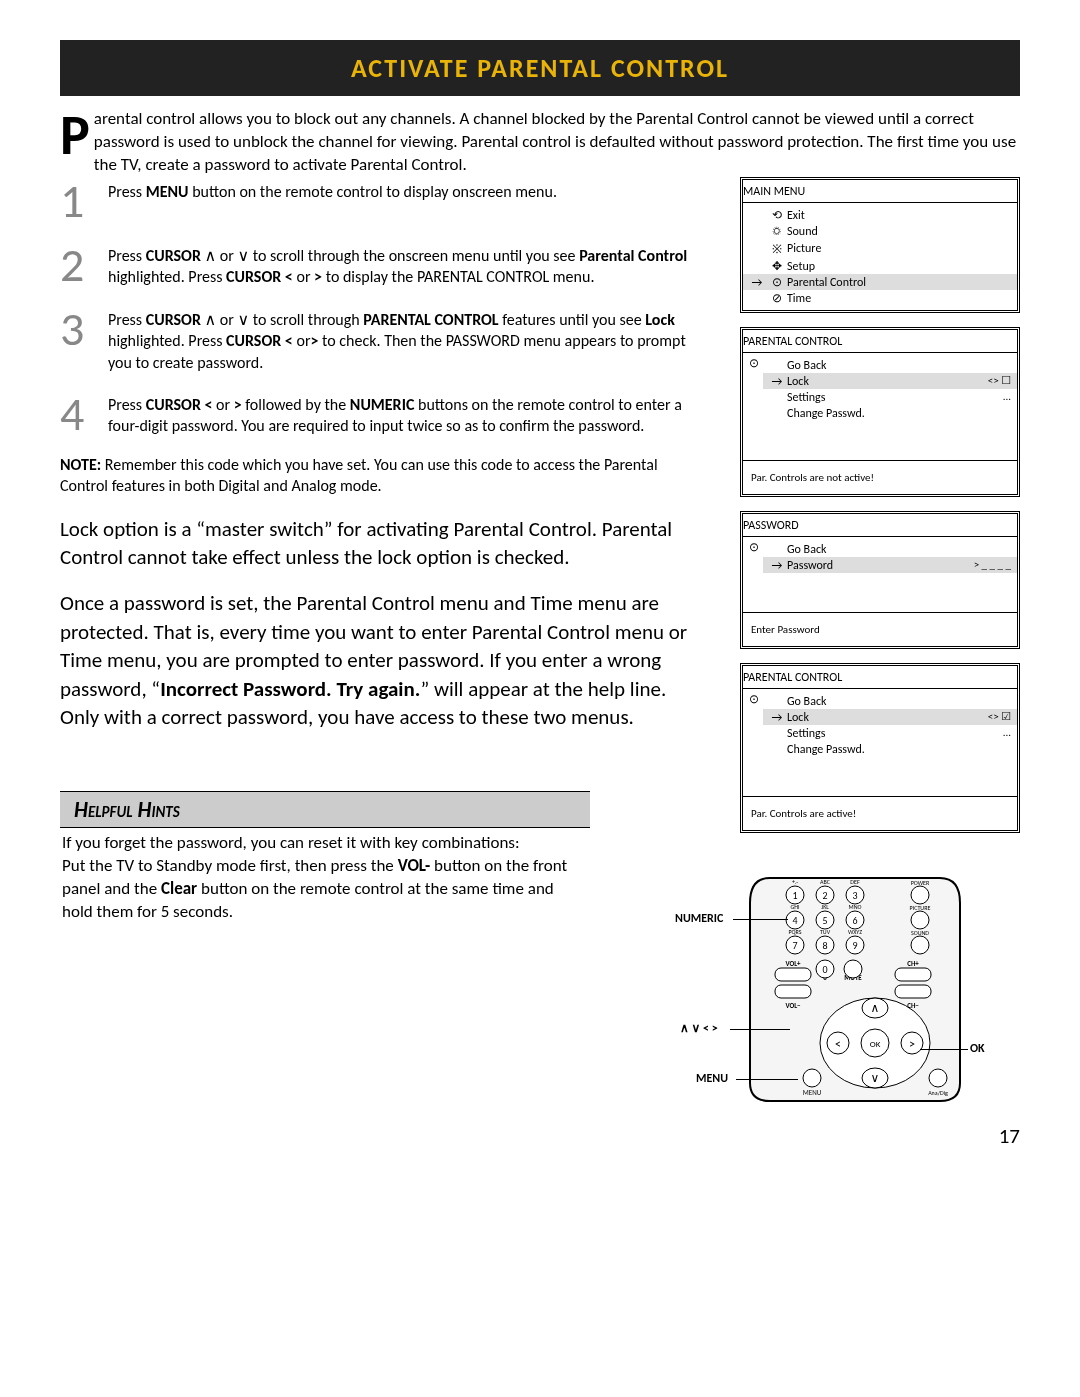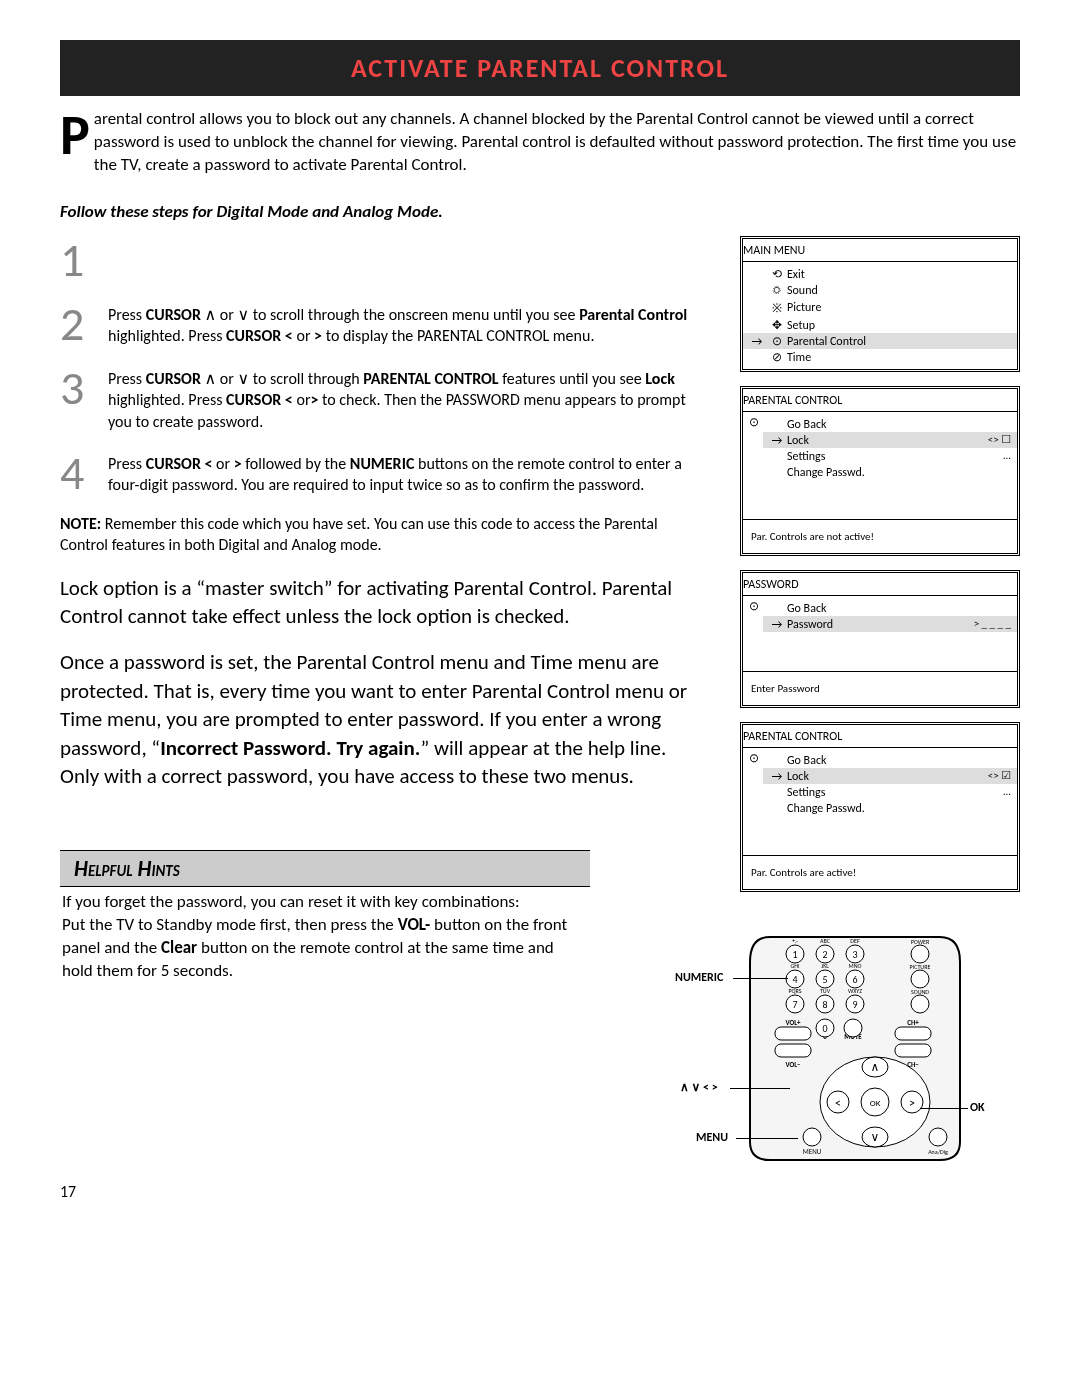--- a/index.html
+++ b/index.html
@@ -8,21 +8,21 @@
     font-family: "Gill Sans", "Gill Sans MT", Calibri, sans-serif;
     background: #fff;
     color: #000;
     width: 1080px;
   }
   .page {
     padding: 40px 60px 30px 60px;
   }
   .title-bar {
     background: #222;
-    color: #ef4444;
+    color: #eab308;
     font-size: 26px;
     font-weight: bold;
     letter-spacing: 2px;
     text-align: center;
     padding: 12px 0;
   }
   .intro {
     font-size: 17px;
     line-height: 1.35;
     margin-top: 12px;
@@ -155,43 +155,43 @@
   .remote-label {
     position: absolute;
     font-size: 12px;
     font-weight: bold;
   }
   .remote-label .line {
     position: absolute;
     border-top: 1px solid #000;
   }
   .pagenum {
-    text-align: left;
-    font-size: 16px;
+    text-align: right;
+    font-size: 21px;
     margin-top: 20px;
   }
   b { font-weight: bold; }
 </style>
 </head>
 <body>
 
 <div class="page">
   <div class="title-bar">ACTIVATE PARENTAL CONTROL</div>
 
   <div class="intro">
     <span class="dropcap">P</span><span>arental control allows you to block out any channels. A channel blocked by the Parental Control cannot be viewed until a correct password is used to unblock the channel for viewing. Parental control is defaulted without password protection. The first time you use the TV, create a password to activate Parental Control.</span>
   </div>
 
-  <div class="subhead">Follow these steps for Digital Mode and Analog Mode.</div>
 
   <div class="columns">
     <div class="left-col">
       <div id="steps">
           <div class="step">
             <div class="step-num">1</div>
+            <div class="step-text">Press <b>MENU</b> button on the remote control to display onscreen menu.</div>
           </div>
           <div class="step">
             <div class="step-num">2</div>
             <div class="step-text">Press <b>CURSOR</b> ∧ or ∨ to scroll through the onscreen menu until you see <b>Parental Control</b> highlighted. Press <b>CURSOR &lt;</b> or <b>&gt;</b> to display the PARENTAL CONTROL menu.</div>
           </div>
           <div class="step">
             <div class="step-num">3</div>
             <div class="step-text">Press <b>CURSOR</b> ∧ or ∨ to scroll through <b>PARENTAL CONTROL</b> features until you see <b>Lock</b> highlighted. Press <b>CURSOR &lt;</b> or<b>&gt;</b> to check. Then the PASSWORD menu appears to prompt you to create password.</div>
           </div>
           <div class="step">

